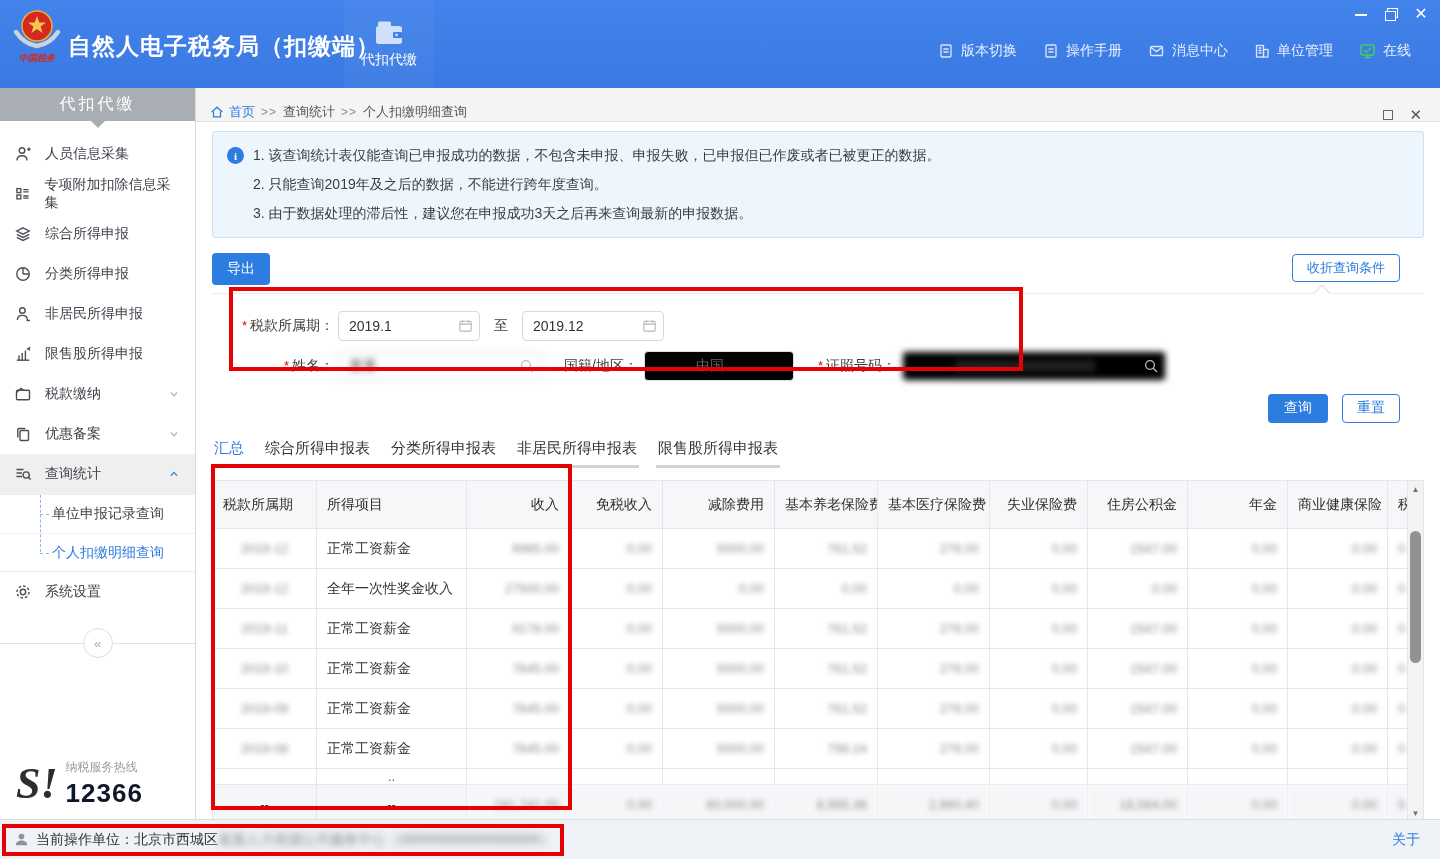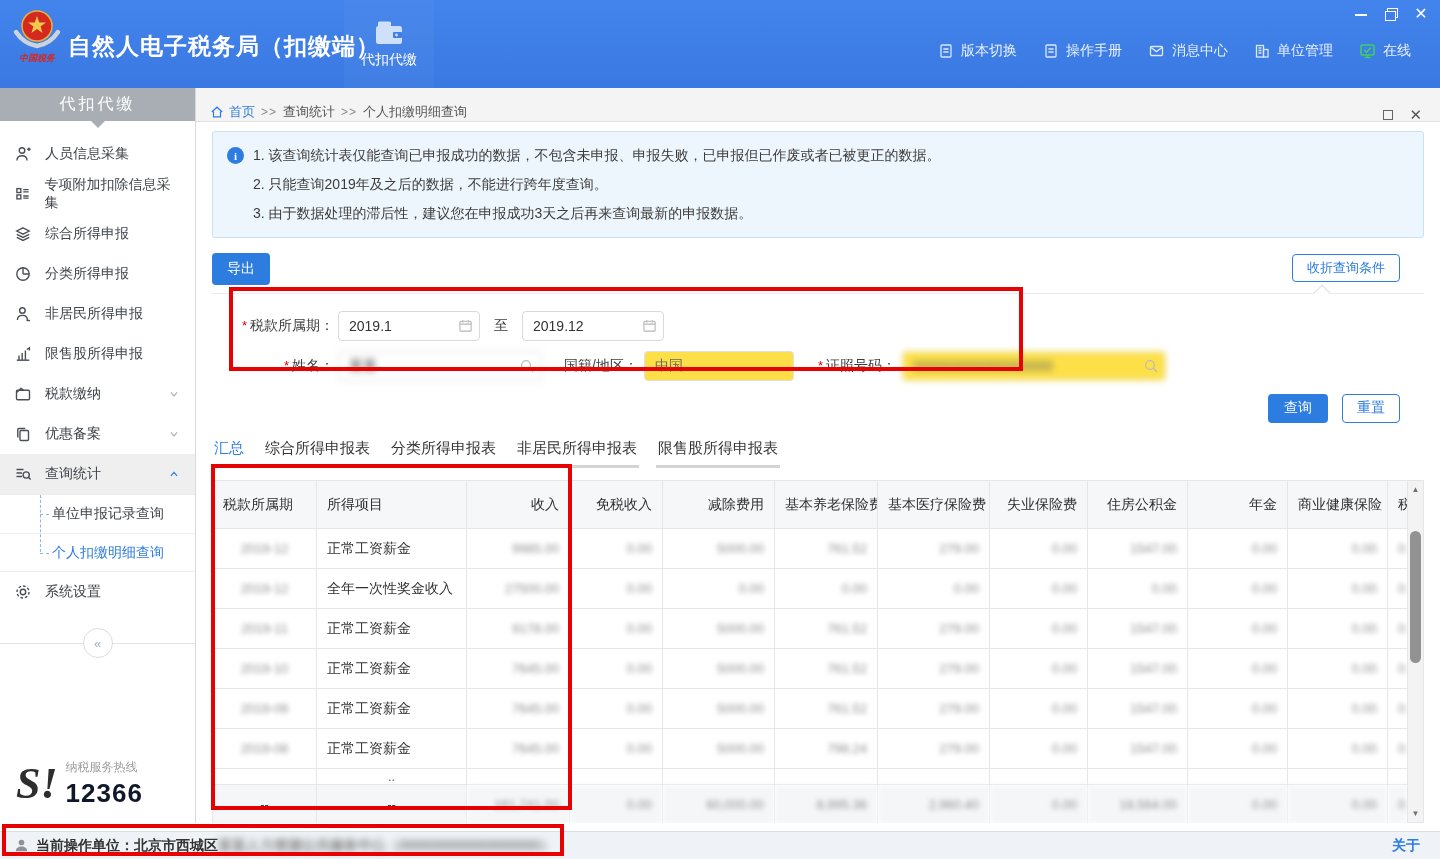--- a/index.html
+++ b/index.html
@@ -58,21 +58,21 @@
 .btn-outline{background:#fff;color:#2d7ce0;border:1px solid #2d7ce0;border-radius:4px;font-size:13px;cursor:pointer;}
 .export-btn{width:58px;height:32px;margin-top:2px;}
 .collapse-q-btn{position:absolute;right:24px;top:3px;height:28px;padding:0 14px;}
 .qform{position:relative;border-top:1px solid #ececec;padding-top:13px;}
 .qform .up-caret{position:absolute;top:-7px;right:96px;width:12px;height:12px;background:#fff;border-left:1px solid #dedede;border-top:1px solid #dedede;transform:rotate(45deg);}
 .frow{display:flex;align-items:center;height:38px;}
 .flabel{width:122px;text-align:right;font-size:14px;color:#3c3c3c;white-space:nowrap;}
 .req{color:#e60000;margin-right:3px;font-size:13px;}
 .finput{position:relative;border-radius:9px;}
 .finput input{height:30px;border:1px solid #d9d9d9;border-radius:4px;padding:0 28px 0 10px;font-size:14px;color:#333;outline:none;font-family:inherit;width:100%;}
-.finput.disabled input{background:#fde047;border-color:#e0e0e0;color:#666;}
+.finput.disabled input{background:#000000;border-color:#e0e0e0;color:#666;text-align:center;}
 .fic{position:absolute;right:7px;top:7px;}
 .zhi{margin:0 14px;font-size:14px;color:#3c3c3c;}
 .actions{height:42px;display:flex;align-items:center;justify-content:flex-end;gap:14px;padding-right:24px;}
 .query-btn{width:60px;height:29px;}
 .reset-btn{width:58px;height:29px;font-size:14px;}
 
 .rtabs{margin-top:10px;display:flex;gap:17px;}
 .rtab{font-size:15px;color:#333;padding:0 2px 7px;border-bottom:3px solid #d4d4d4;cursor:pointer;white-space:nowrap;}
 .rtab.active{color:#2d7ce0;border-bottom-color:#2d7ce0;}
 
@@ -87,21 +87,21 @@
 .al{text-align:left;}.ar{text-align:right;}.ac{text-align:center;}
 .rd1{filter:blur(2.5px);color:#8f8f8f;}
 .rd2{filter:blur(3px);color:#8a8a8a;}
 .rd3{filter:blur(3.5px);color:#7c7c7c;}
 
 .vscroll{position:absolute;top:0;right:0;width:17px;height:343px;background:#f3f3f3;border:1px solid #e4e6ea;}
 .vs-arrow{position:absolute;left:0;width:15px;height:15px;display:flex;align-items:center;justify-content:center;color:#707070;font-size:8px;cursor:pointer;}
 .vs-up{top:1px;}.vs-down{bottom:1px;}
 .vs-thumb{position:absolute;left:2px;width:11px;border-radius:6px;background:#929292;top:50px;height:132px;cursor:pointer;}
 
-.status-bar{position:absolute;left:0;bottom:0;width:1440px;height:28px;background:#eff3f7;border-top:1px solid #d8dde2;display:flex;align-items:center;padding:0 14px;font-size:14px;color:#333;font-weight:bold;}
+.status-bar{position:absolute;left:0;bottom:0;width:1440px;height:40px;background:#eff3f7;border-top:1px solid #d8dde2;display:flex;align-items:center;padding:0 14px;font-size:14px;color:#333;}
 .status-bar .about{position:absolute;right:20px;color:#2d7ce0;cursor:pointer;}
 .status-unit{margin-left:7px;}
 
 .anno{position:absolute;border:4px solid #e60202;pointer-events:none;z-index:50;}
 .anno-form{left:229px;top:287px;width:794px;height:84px;}
 .anno-table{left:211px;top:464px;width:361px;height:346px;}
 .anno-status{left:2px;top:824px;width:562px;height:32px;}
 </style>
 </head>
 <body>

